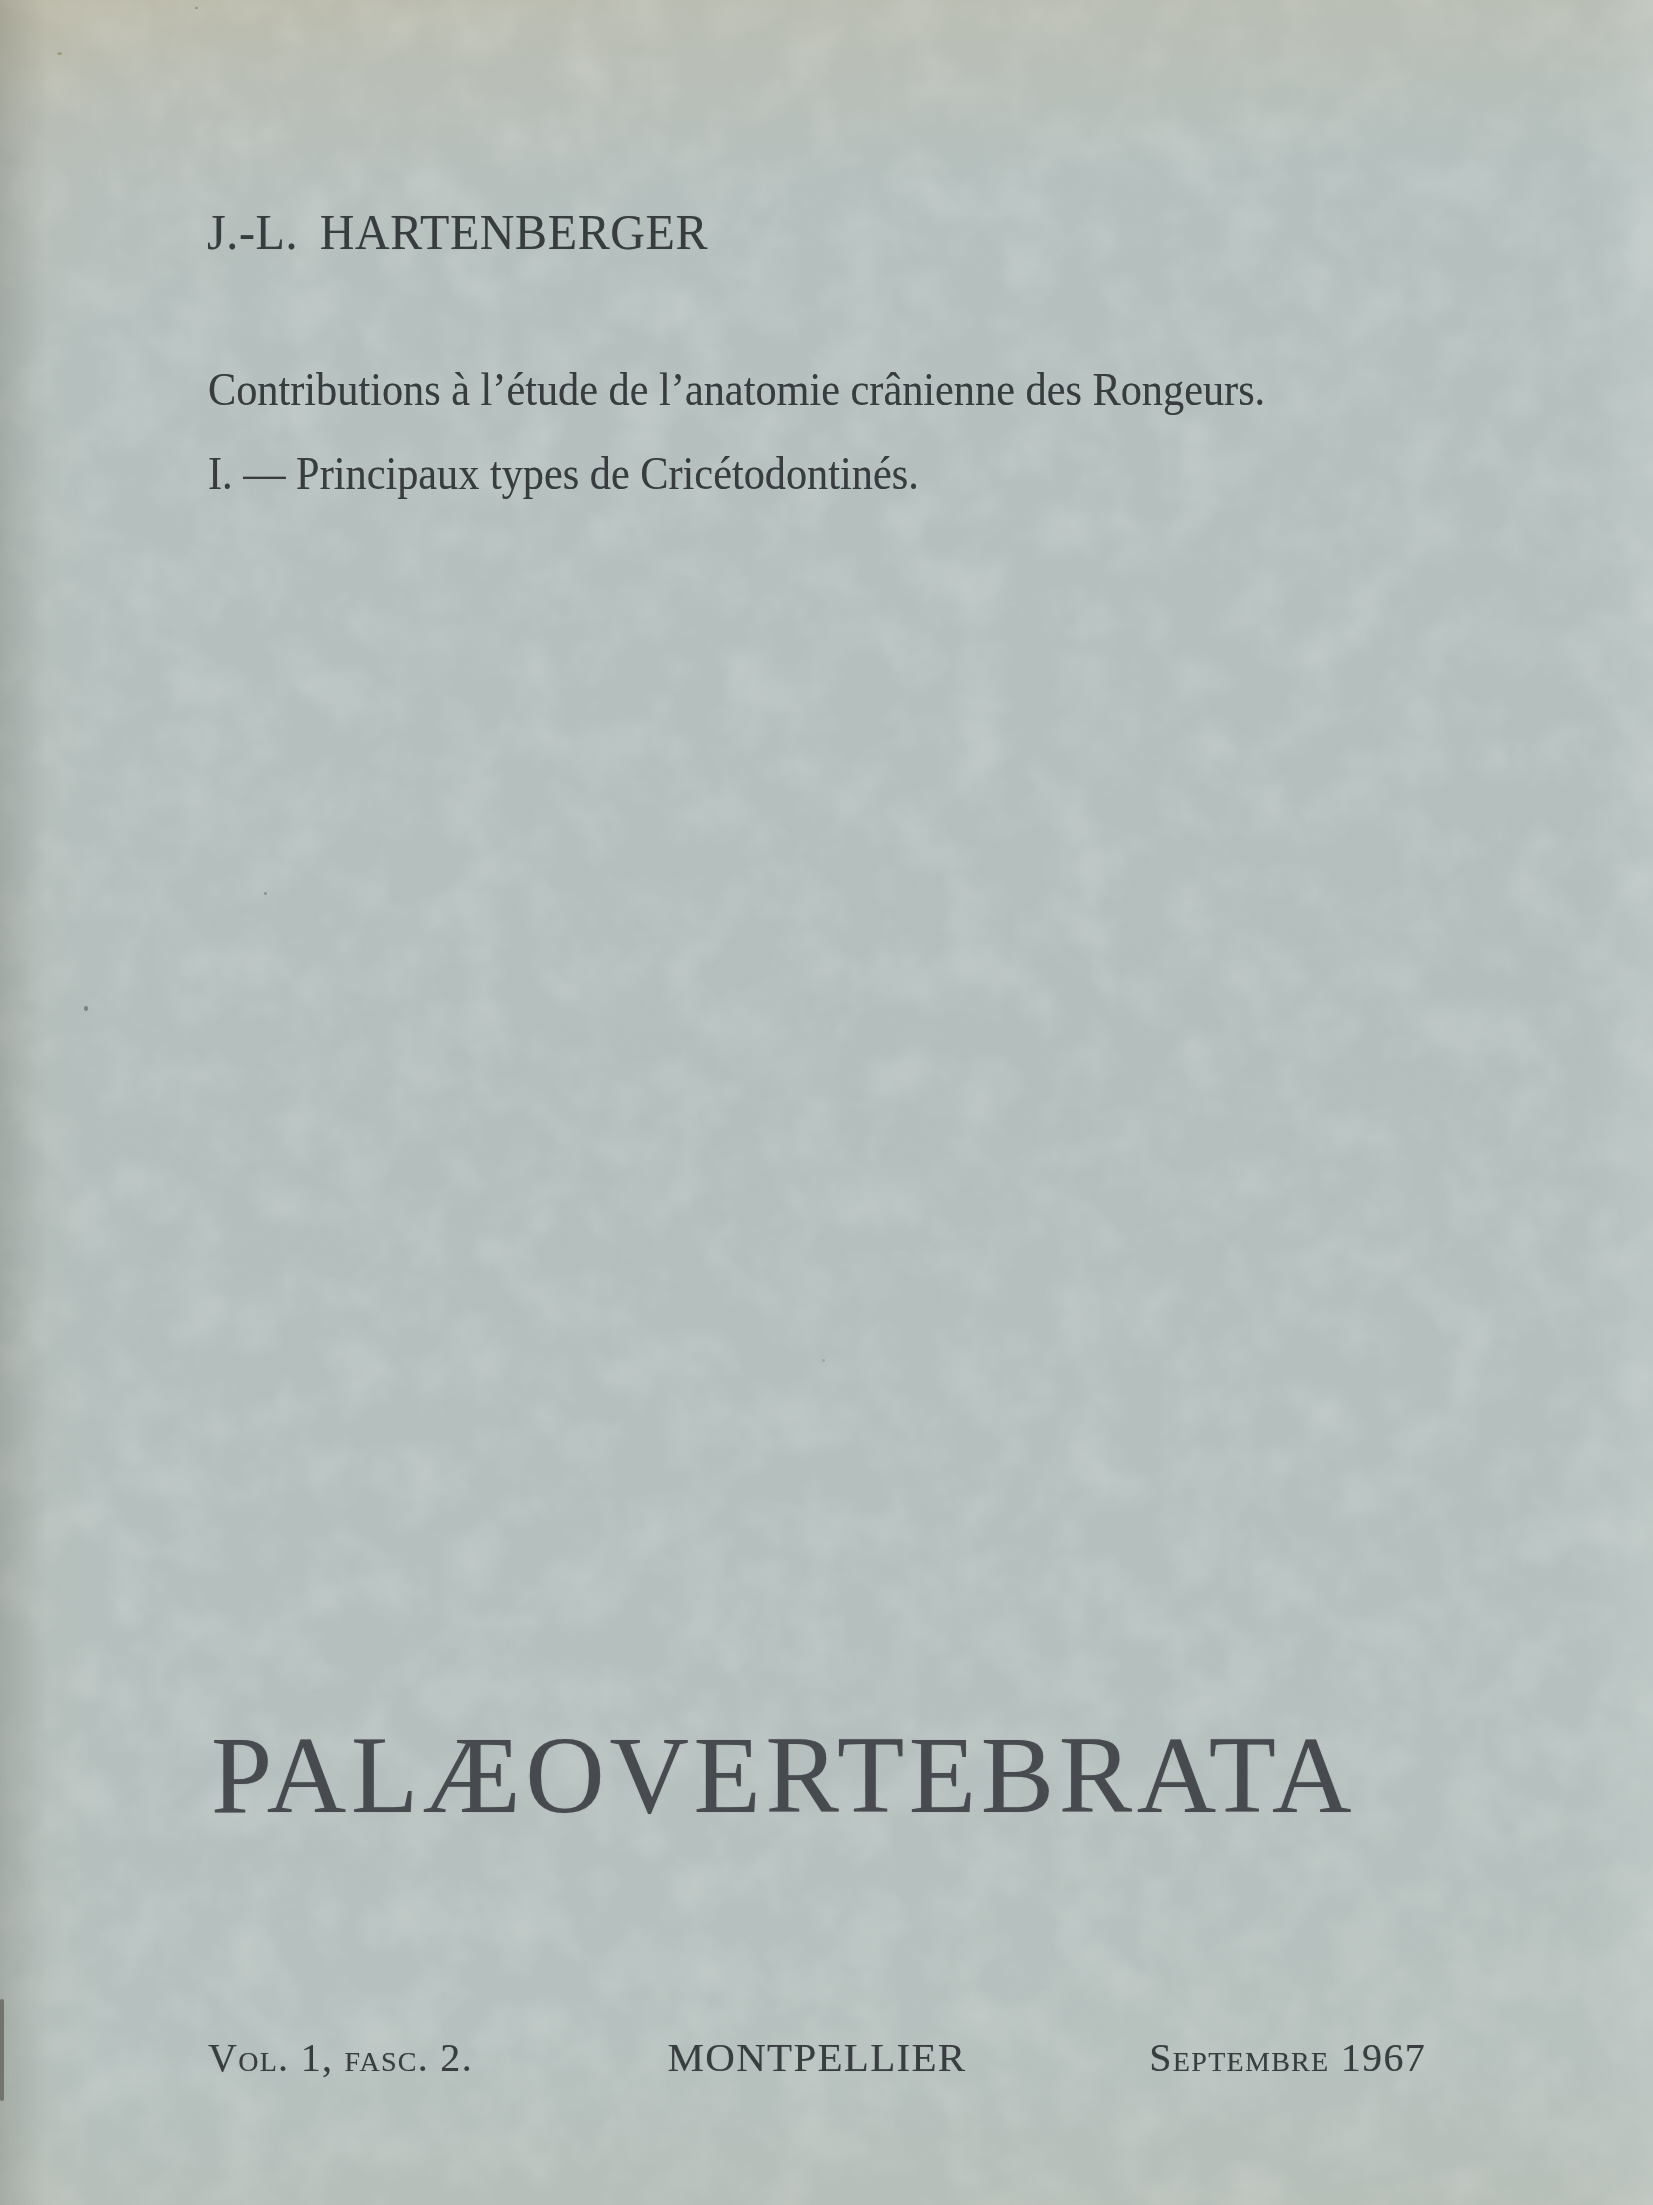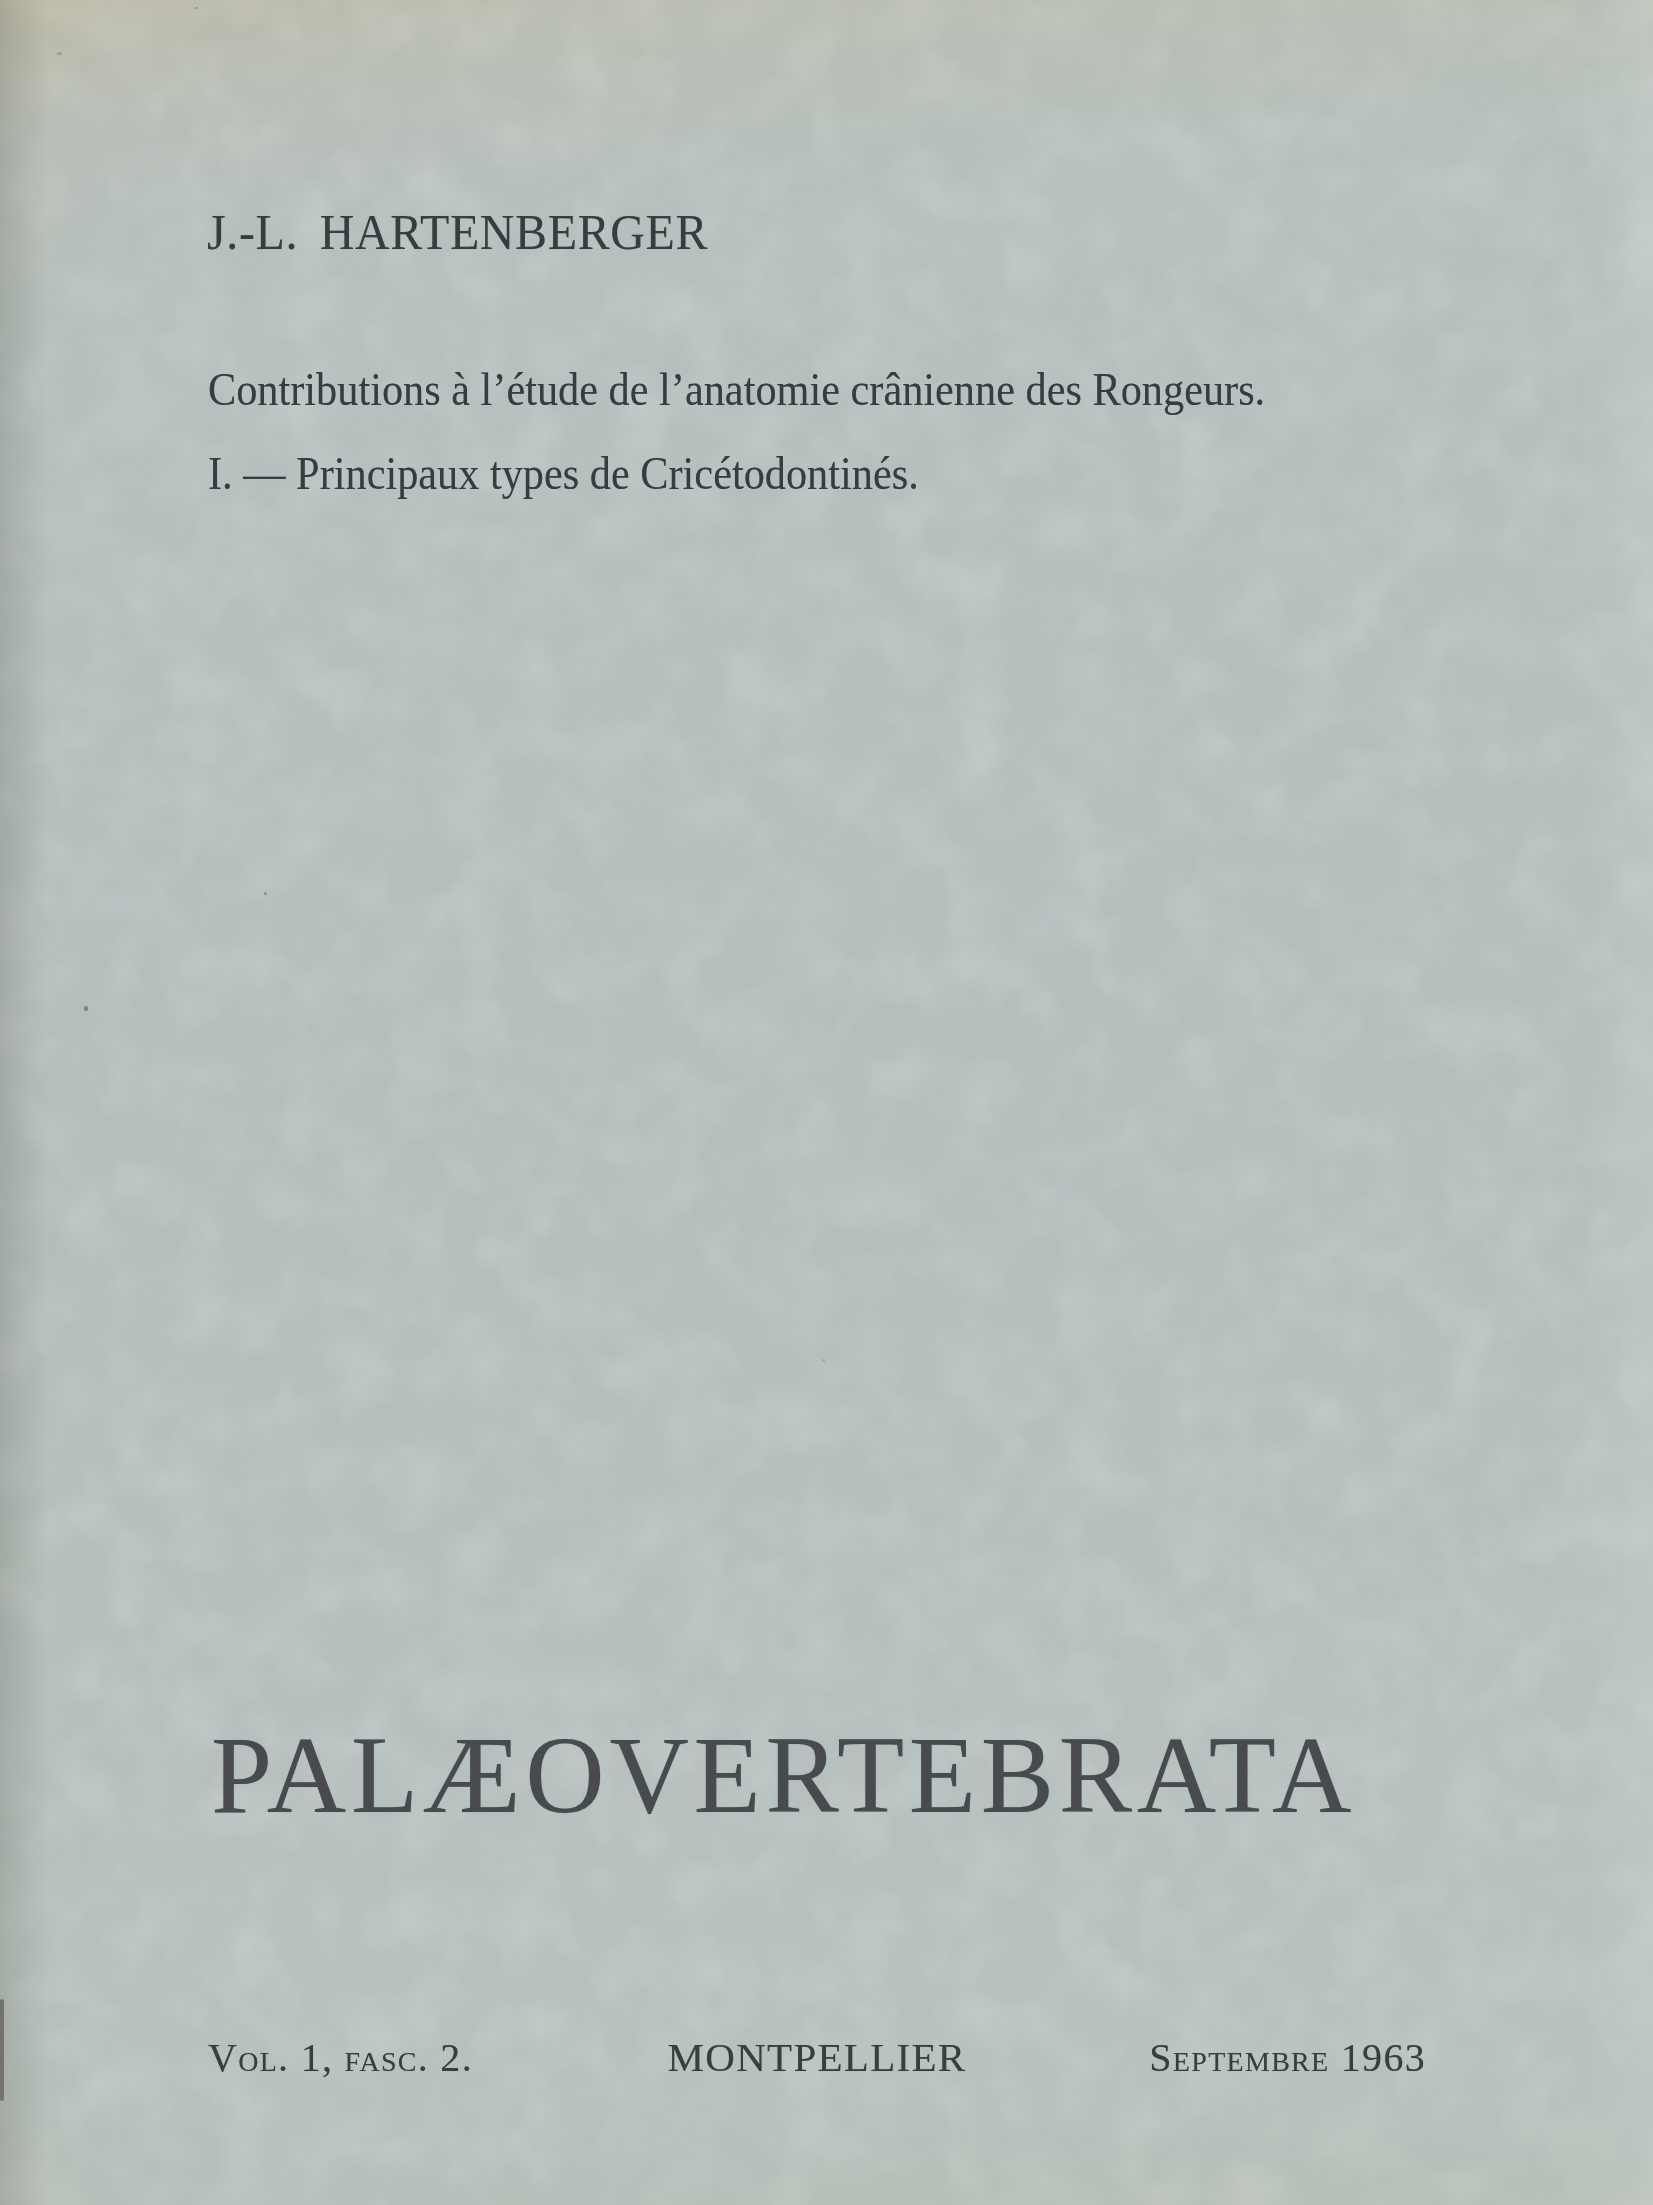--- a/index.html
+++ b/index.html
@@ -181,15 +181,15 @@
 <div class="subtitle-block">
   <div class="ink">Contributions à l’étude de l’anatomie crânienne des Rongeurs.</div>
   <div class="ink">I. — Principaux types de Cricétodontinés.</div>
 </div>
 
 <div class="ink journal-title">PALÆOVERTEBRATA</div>
 
 <div class="footer-row">
   <div class="ink footer-volume">Vol. 1, fasc. 2.</div>
   <div class="ink footer-city">MONTPELLIER</div>
-  <div class="ink footer-date">Septembre 1963</div>
+  <div class="ink footer-date">Septembre 1967</div>
 </div>
 
 
 </body></html>

